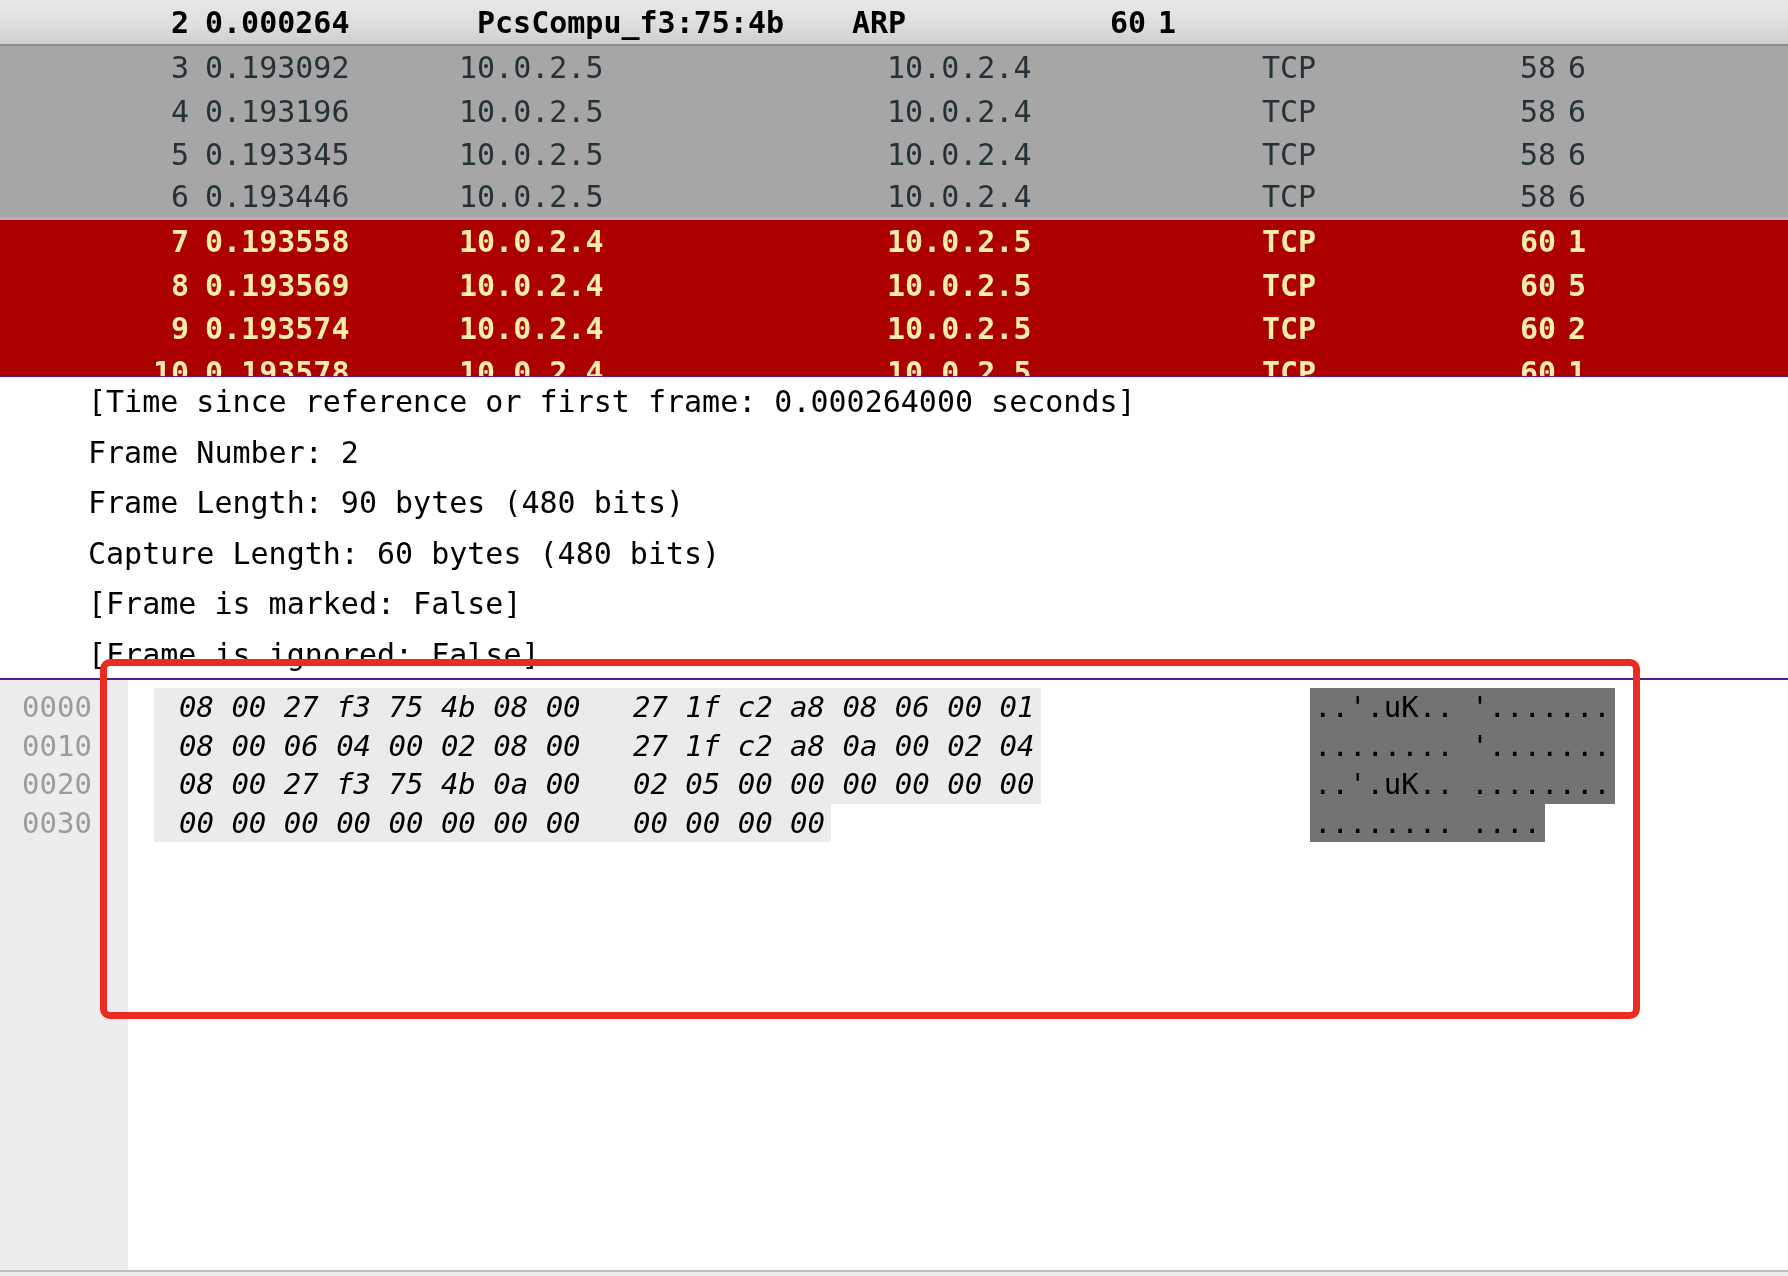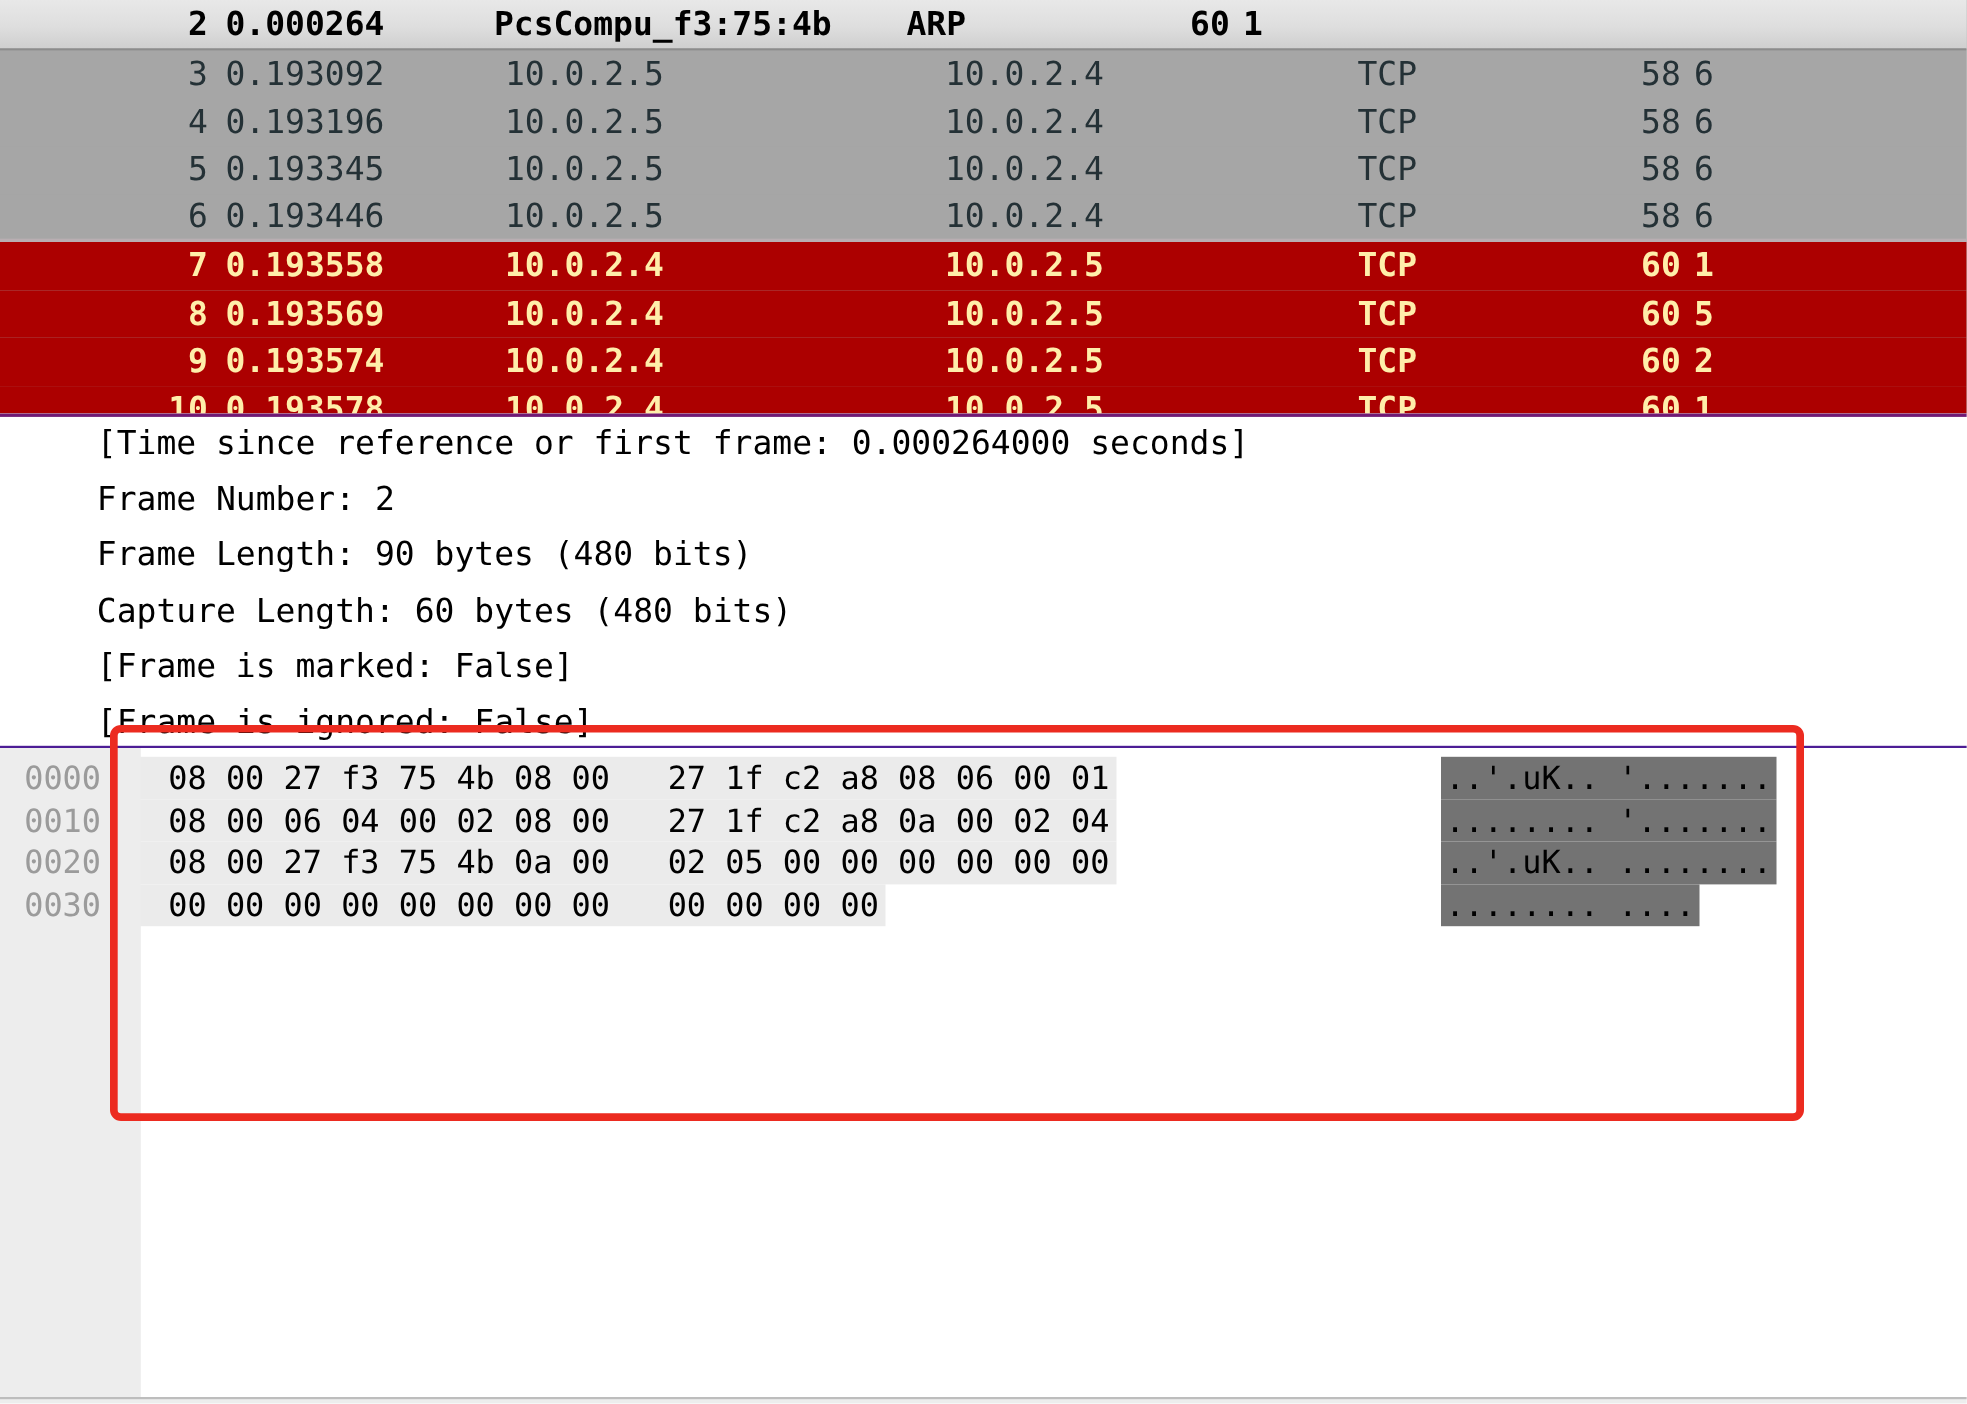--- a/index.html
+++ b/index.html
@@ -71,20 +71,21 @@
   }
   .col-src {
     width: 410px;
     padding-left: 14px;
     box-sizing: border-box;
   }
   .col-dst {
     width: 375px;
     padding-left: 4px;
     box-sizing: border-box;
+    margin-left: 28px;
   }
   .col-proto {
     width: 160px;
     padding-left: 4px;
     box-sizing: border-box;
   }
   .col-len {
     width: 150px;
     text-align: right;
     padding-right: 12px;
@@ -97,21 +98,21 @@
   }
 
   
   #packet-detail {
     position: absolute;
     left: 0; top: 376px;
     width: 1788px;
     height: 302px;
     background: #ffffff;
     overflow: hidden;
-    border-top: 3px solid #701a75;
+    border-top: 1px solid #701a75;
   }
   .detail-line {
     font-size: 30px;
     color: #000000;
     padding-left: 88px;
     height: 50.5px;
     line-height: 50.5px;
     white-space: nowrap;
   }
 
@@ -146,22 +147,24 @@
     padding-left: 22px;
     color: #9b9b9b;
     background: #ededed;
     height: 38.5px;
     line-height: 38.5px;
   }
   .hex-bytes {
     background: #ebebeb;
     color: #000000;
     padding: 0 6px 0 25px;
+    margin-left: 26px;
     height: 38.5px;
     line-height: 38.5px;
+    font-style: italic;
   }
   .hex-ascii {
     background: #737373;
     color: #000000;
     position: absolute;
     left: 1310px;
     height: 38.5px;
     line-height: 38.5px;
     padding: 0 4px;
   }

